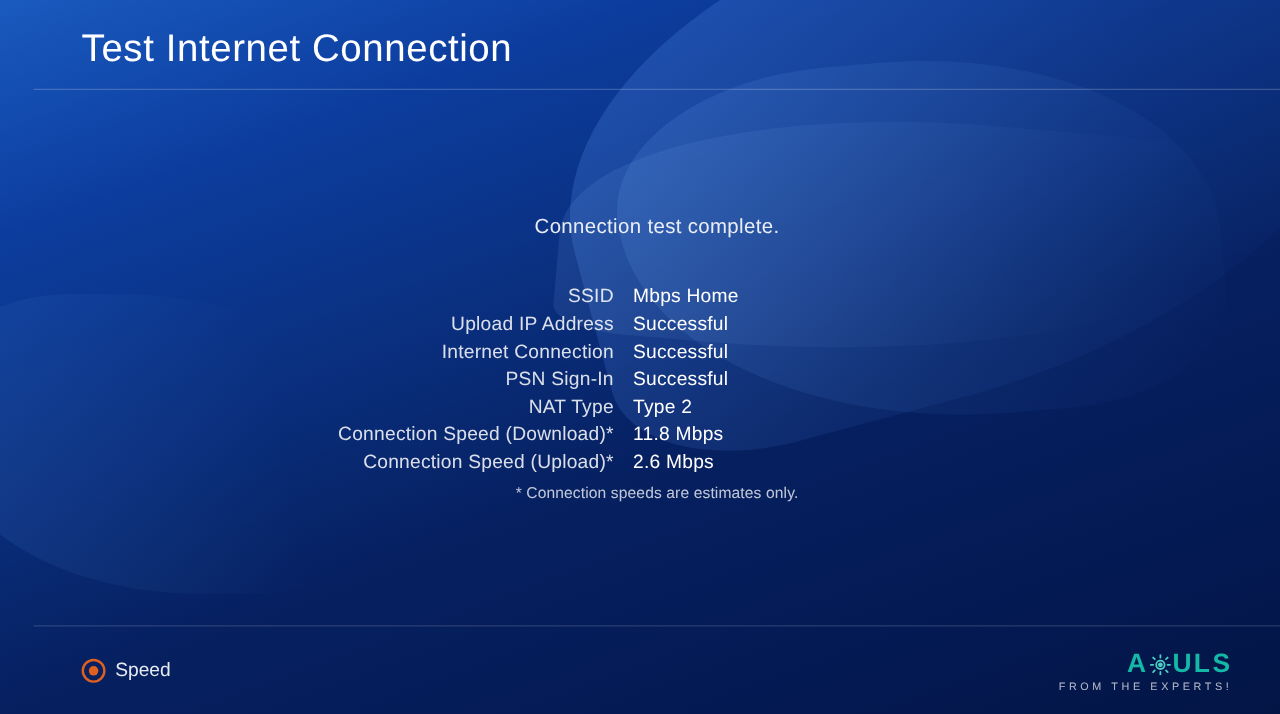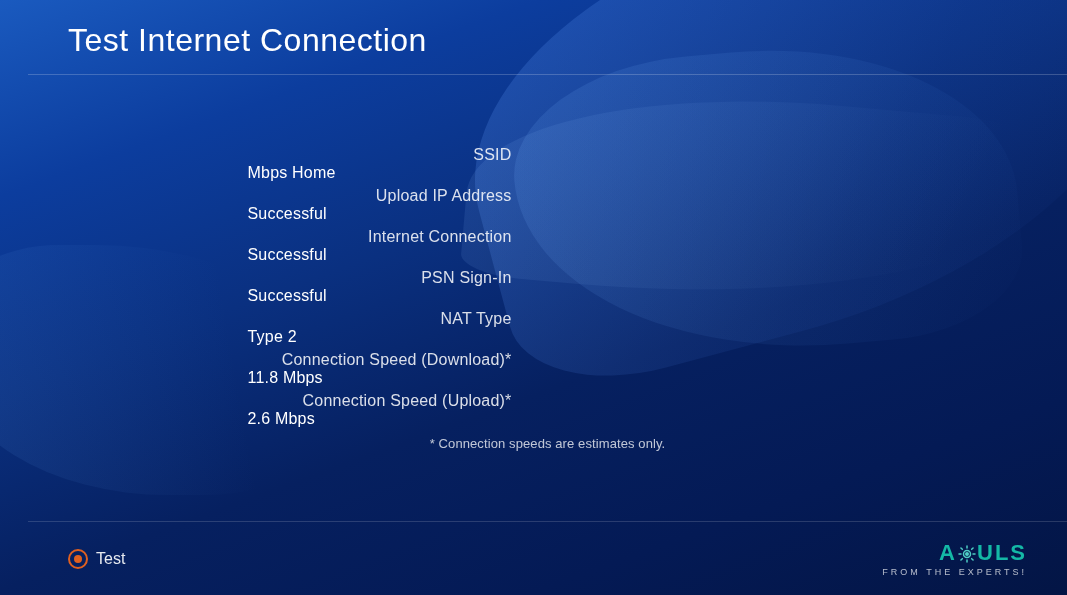--- a/index.html
+++ b/index.html
@@ -111,21 +111,20 @@
     .results-table {
       display: flex;
       flex-direction: column;
       gap: 5px;
       width: 100%;
       max-width: 600px;
     }
 
     .result-row {
       display: flex;
-      flex-direction: column;
       align-items: baseline;
       gap: 0;
     }
 
     .result-label {
       color: rgba(255, 255, 255, 0.85);
       font-size: 16px;
       font-weight: 400;
       text-align: right;
       flex: 0 0 auto;
@@ -221,20 +220,21 @@
 </div>
 
 <div class="content">
 
   <div class="header">
     <h1 class="page-title">Test Internet Connection</h1>
   </div>
 
   <div class="main">
 
+    <p class="status-message">Connection test complete.</p>
 
     <div class="results-table" id="results-rows">
 
     <div class="result-row">
           <span class="result-label">SSID</span>
           <span class="result-value">Mbps Home</span>
         </div>
         <div class="result-row">
           <span class="result-label">Upload IP Address</span>
           <span class="result-value">Successful</span>
@@ -264,21 +264,21 @@
     <p class="disclaimer">* Connection speeds are estimates only.</p>
 
   </div>
 
   <div class="footer">
 
     <div class="back-button">
       <div class="circle-icon">
         <div class="circle-icon-inner"></div>
       </div>
-      <span class="back-label">Test</span>
+      <span class="back-label">Speed</span>
     </div>
 
     <div class="logo-combined">
       <div class="logo-text-main">
         <span>A</span><span style="display:inline-block;position:relative;top:0px;">
           
           <svg width="18" height="18" viewBox="0 0 18 18" style="vertical-align:middle;margin:0 1px;">
             <circle cx="9" cy="9" r="3.5" fill="none" stroke="#4ecdc4" stroke-width="1.5"></circle>
             <path d="M9 1v2M9 15v2M1 9h2M15 9h2M2.93 2.93l1.41 1.41M13.66 13.66l1.41 1.41M2.93 15.07l1.41-1.41M13.66 4.34l1.41-1.41" stroke="#4ecdc4" stroke-width="1.5" stroke-linecap="round"></path>
             <circle cx="9" cy="9" r="2" fill="#4ecdc4"></circle>

